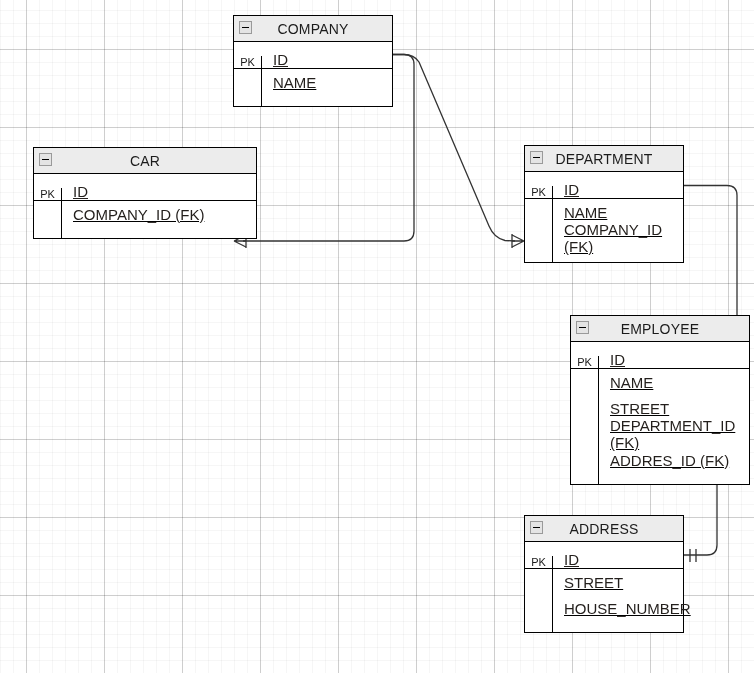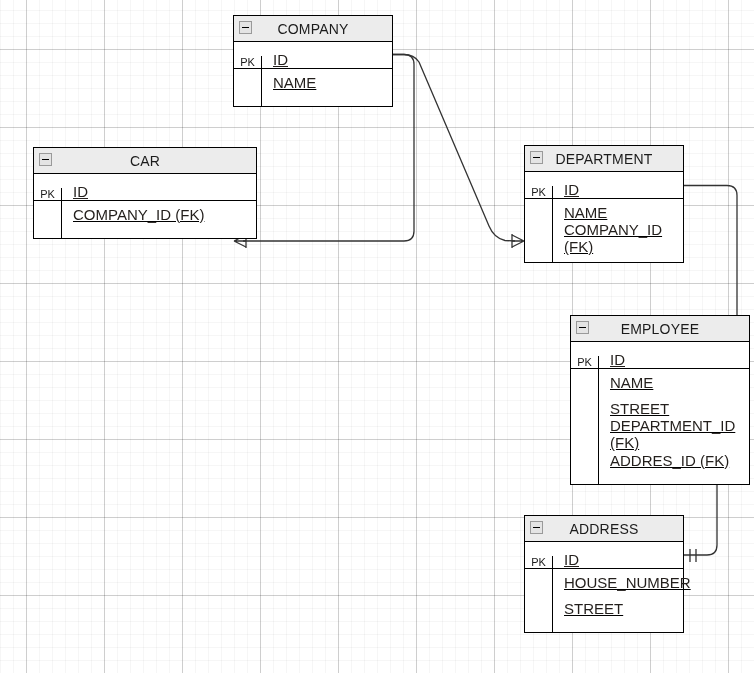--- a/index.html
+++ b/index.html
@@ -231,24 +231,24 @@
     <span class="collapse-icon"></span>
     <span class="ent-title">ADDRESS</span>
   </div>
   <div class="pk-row">
     <div class="c-key">PK</div>
     <div class="c-name pk">ID</div>
   </div>
   <div class="attr-block">
     <div class="attr-row">
       <div class="c-key"></div>
+      <div class="c-name">STREET</div>
+    </div>
+    <div class="attr-row">
+      <div class="c-key"></div>
       <div class="c-name">HOUSE_NUMBER</div>
     </div>
-    <div class="attr-row">
-      <div class="c-key"></div>
-      <div class="c-name">STREET</div>
-    </div>
     <div class="attr-row pad-bottom">
       <div class="c-key"></div>
       <div class="c-name"></div>
     </div>
   </div>
 </div>
 
 </body></html>

